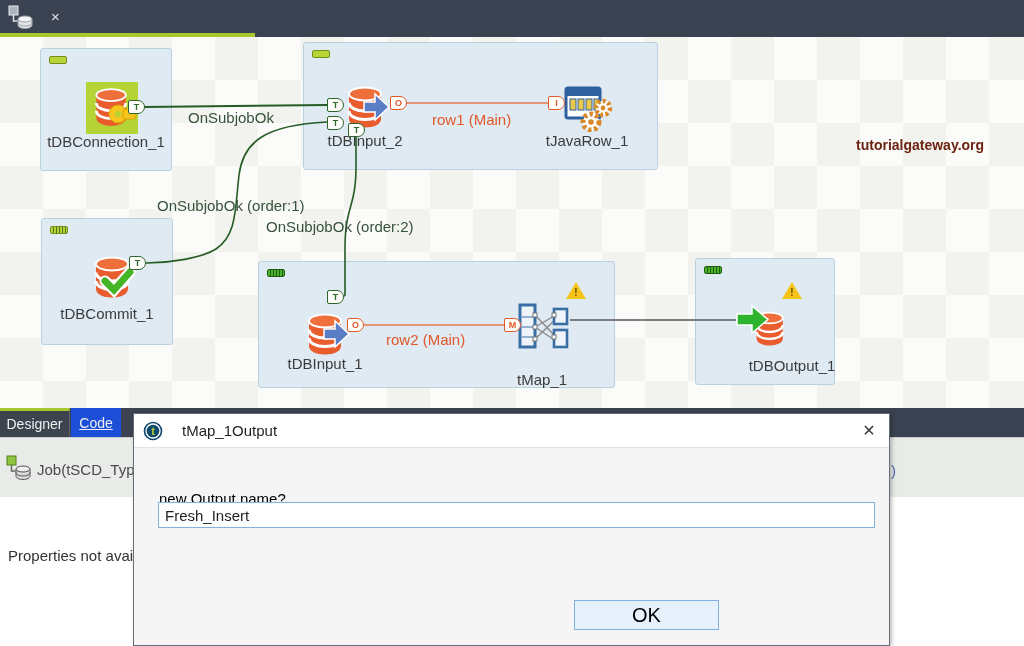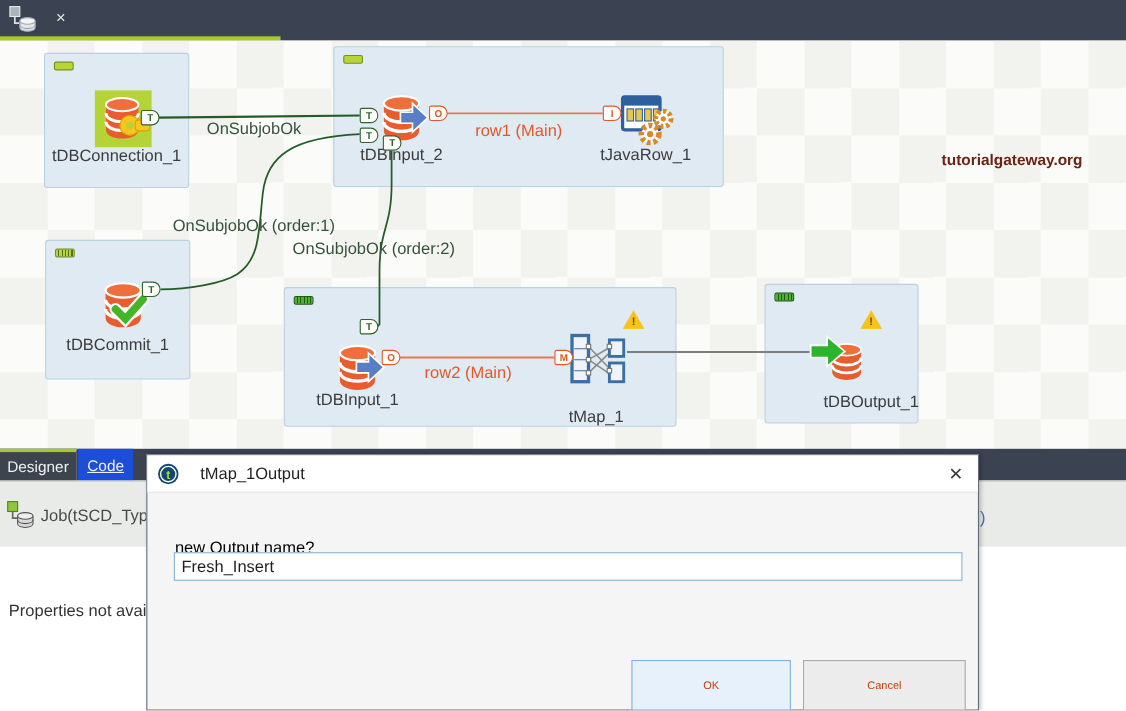--- a/index.html
+++ b/index.html
@@ -60,21 +60,21 @@
             border:1px solid #646c77; box-shadow:2px 0 4px rgba(0,0,0,.25); z-index:50; }
   .dialog .titlebar { position:absolute; left:0; top:0; width:100%; height:34px; background:#ffffff;
             border-bottom:1px solid #e3e3e3; display:flex; align-items:center; }
   .dialog .titlebar .ttl { font-size:15px; color:#1f1f1f; margin-left:19px; }
   .dialog .titlebar .dlg-close { margin-left:auto; width:40px; text-align:center; font-size:16px;
             color:#3c3c3c; cursor:pointer; }
   .dialog .prompt { position:absolute; left:25px; top:56px; font-size:15px; color:#000000;margin-top:20px; }
   .dialog input { position:absolute; left:24px; top:88px; width:717px; height:26px;
             border:1px solid #84b1d9; background:#fff; font-size:15px; color:#1f1f1f;
             padding:12px 6px; font-family:"Liberation Sans",sans-serif; outline:none; }
-  .dialog .btn { position:absolute; top:186px; width:145px; height:46px; font-size:10px; color:#c2410c;
+  .dialog .btn { position:absolute; top:186px; width:145px; height:30px; font-size:20px; color:#000000;
             display:flex; align-items:center; justify-content:center; cursor:pointer; }
   .dialog .btn.ok { left:440px; background:#e6f1fc; border:1px solid #7fb2e4; }
   .dialog .btn.cancel { left:596px; width:148px; background:#ececec; border:1px solid #ababab; }
 </style>
 </head>
 <body>
 
 <svg width="0" height="0" style="position:absolute">
   <defs>
     <g id="db-sym">
@@ -255,16 +255,15 @@
         <circle cx="10" cy="10" r="9.3" fill="#11496f"></circle>
         <circle cx="10" cy="10" r="7" fill="none" stroke="#fff" stroke-width="1.3"></circle>
         <text x="10" y="14.2" text-anchor="middle" font-size="11" font-weight="bold" fill="#b5d334" font-family="Liberation Sans, sans-serif">t</text>
       </svg>
       <span class="ttl">tMap_1Output</span>
       <span class="dlg-close">✕</span>
     </div>
     <div class="prompt">new Output name?</div>
     <input type="text" value="Fresh_Insert" style="">
     <div class="btn ok">OK</div>
-    <div class="btn cancel">Cancel</div>
   </div>
 
 </div>
 
 </body></html>

